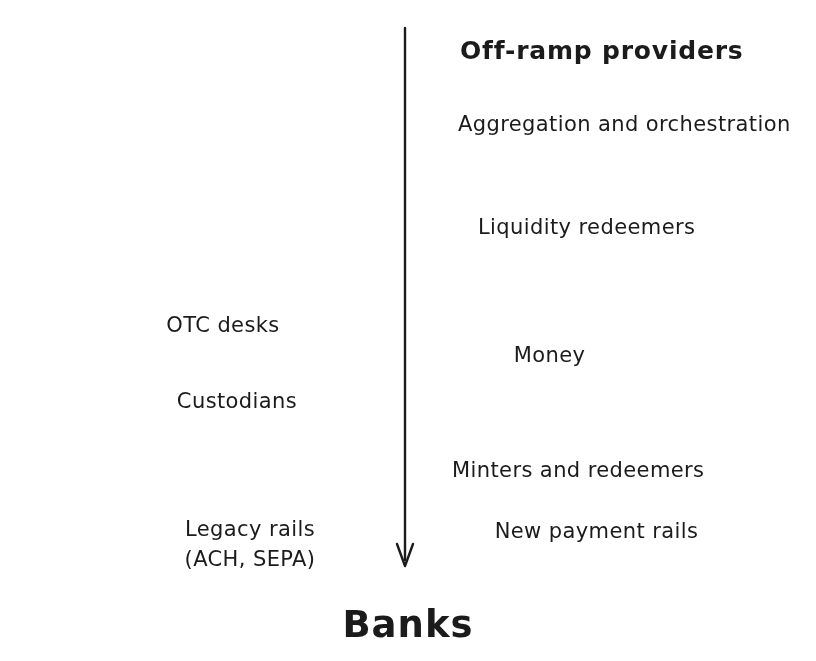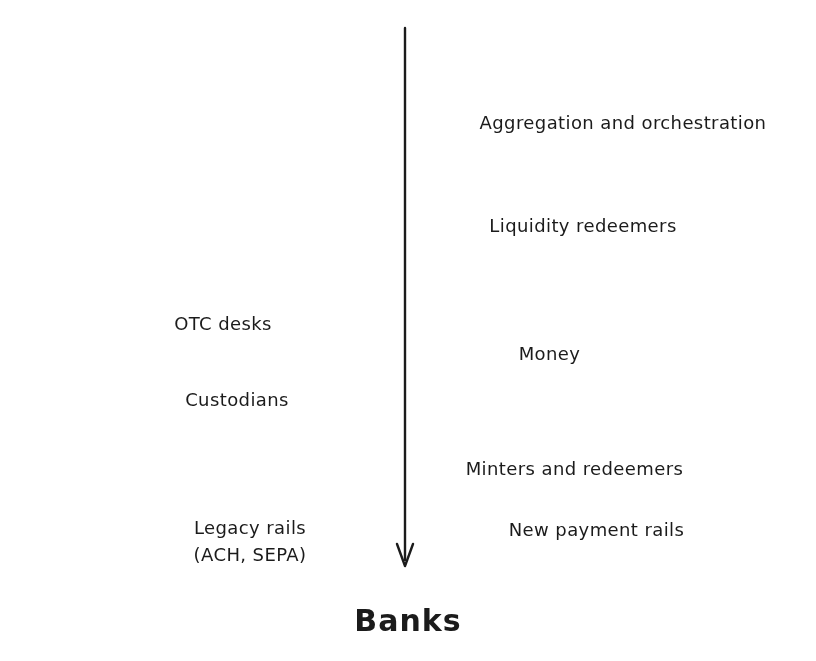--- a/index.html
+++ b/index.html
@@ -20,44 +20,45 @@
     position: absolute;
     text-align: center;
     white-space: nowrap;
   }
   .header {
     font-size: 25px;
     font-weight: 600;
     letter-spacing: 0.8px;
   }
   .item {
-    font-size: 18px;
+    font-size: 21px;
     letter-spacing: 0.4px;
   }
   .item .sub {
     display: block;
     margin-top: 6px;
   }
   .banks {
-    font-size: 30px;
+    font-size: 37px;
     font-weight: 700;
     letter-spacing: 1px;
   }
   .arrow {
     position: absolute;
     left: 392px;
     top: 26px;
   }
 </style>
 </head>
 <body>
 
 <div class="canvas">
 
 
+  <div class="label header" style="left:460px; top:36px; width:282px;">Off-ramp providers</div>
 
   <svg class="arrow" width="26" height="545" viewBox="0 0 26 545">
     <line x1="13" y1="2" x2="13" y2="534" stroke="#1b1b1b" stroke-width="2.4" stroke-linecap="round"></line>
     <polyline points="5,518 13,540 21,518" fill="none" stroke="#1b1b1b" stroke-width="2.4" stroke-linecap="round" stroke-linejoin="round"></polyline>
   </svg>
 
 
   <div class="label item" style="left:158px; top:269px; width:130px;margin-top:44px;">OTC desks</div>
 
   <div class="label item" style="left:160px; top:517px; width:180px;">

